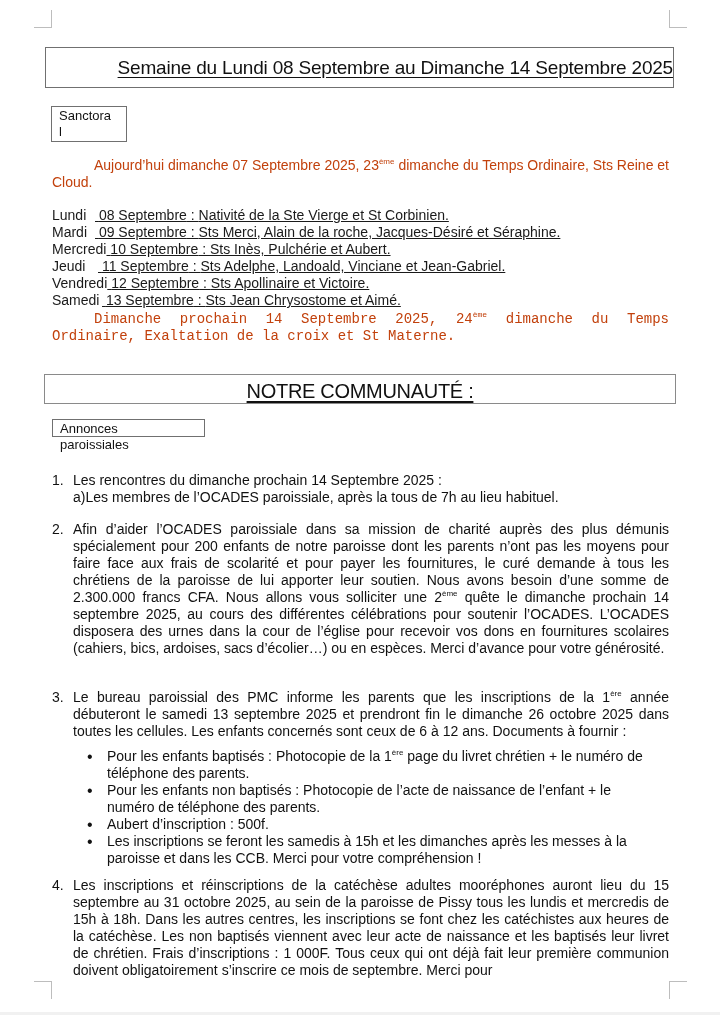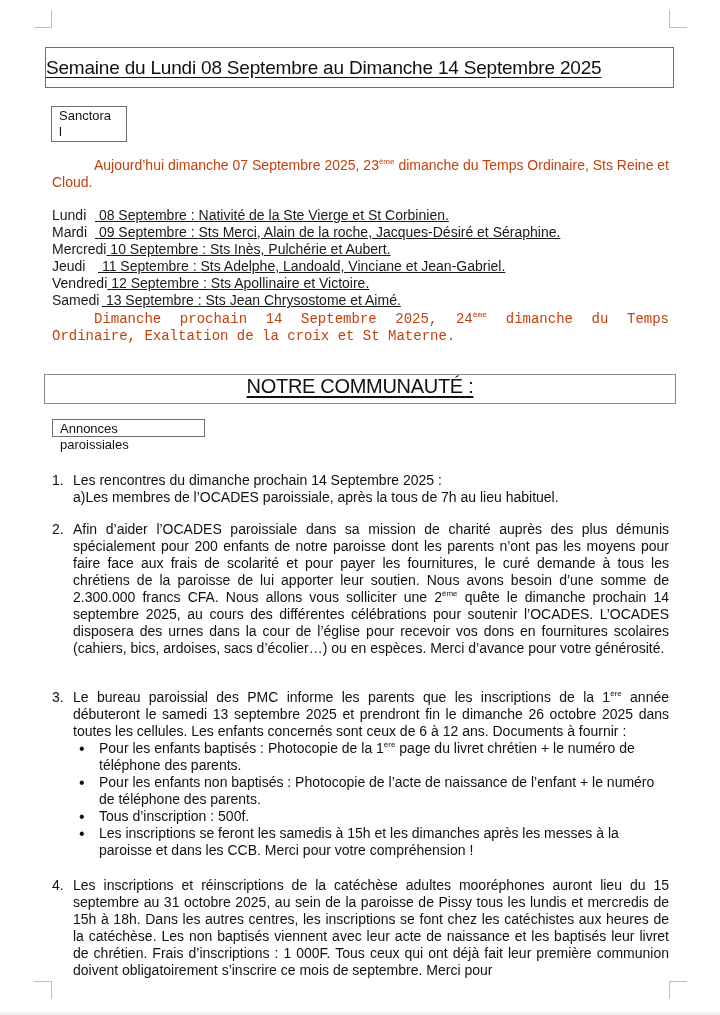--- a/index.html
+++ b/index.html
@@ -16,21 +16,21 @@
   }
   .corner { position: absolute; width: 17px; height: 17px; }
   .corner.tl { left: 34px; top: 10px; border-right: 1px solid #bdbdbd; border-bottom: 1px solid #bdbdbd; }
   .corner.tr { left: 669px; top: 10px; border-left: 1px solid #bdbdbd; border-bottom: 1px solid #bdbdbd; }
   .corner.bl { left: 34px; top: 981px; border-right: 1px solid #bdbdbd; border-top: 1px solid #bdbdbd; }
   .corner.br { left: 669px; top: 981px; border-left: 1px solid #bdbdbd; border-top: 1px solid #bdbdbd; }
 
   .title-box {
     position: absolute; left: 45px; top: 47px; width: 629px; height: 41px;
     border: 1px solid #707070; box-sizing: border-box;
-    display: flex; align-items: center; justify-content: flex-start;
+    display: flex; align-items: center; justify-content: flex-end;
   }
   .title-text {
     font-size: 19px; text-decoration: underline; text-underline-offset: 3px;
     letter-spacing: -0.2px; color: #111;
   }
   .tag-box {
     position: absolute; border: 1px solid #707070; box-sizing: border-box;
     font-size: 13px; line-height: 16px; padding: 1px 0 0 7px; color: #111;
   }
   .tag-sanctoral { left: 51px; top: 106px; width: 76px; height: 36px; }
@@ -43,28 +43,28 @@
   .indent { text-indent: 42px; }
   sup { font-size: 8px; line-height: 0; vertical-align: 6px; }
 
   .saints { position: absolute; left: 52px; top: 207px; font-size: 14px; line-height: 17px; }
   .saint-row { white-space: nowrap; text-decoration: underline; }
   .saint-row .day { display: inline-block; }
 
   .section-box {
     position: absolute; left: 44px; top: 374px; width: 632px; height: 30px;
     border: 1px solid #8a8a8a; box-sizing: border-box;
-    display: flex; align-items: flex-start; justify-content: center;
+    display: flex; align-items: flex-end; justify-content: center;
   }
   .section-title { font-size: 20px; text-decoration: underline; text-underline-offset: 3px; color: #111; letter-spacing: -0.3px;}
 
   .item { position: absolute; left: 52px; width: 617px; font-size: 14px; line-height: 17px; color: #111; }
   .item .num { position: absolute; left: 0; top: 0; }
   .item .body { margin-left: 21px; text-align: justify; }
-  ul.bullets { list-style: none; margin: 0; padding: 0; }
+  ul.bullets { list-style: none; margin: 8px; padding: 0; }
   ul.bullets li { position: relative; padding-left: 26px; text-align: left; }
   ul.bullets li::before { content: "\2022"; position: absolute; left: 6px; top: 0; font-size: 16px; }
 </style>
 </head>
 <body>
 
 <div class="page">
   <div class="corner tl"></div>
   <div class="corner tr"></div>
   <div class="corner bl"></div>
@@ -114,21 +114,21 @@
     <div class="body"><span>Afin d’aider l’OCADES paroissiale dans sa mission de charité auprès des plus démunis spécialement pour 200 enfants de notre paroisse dont les parents n’ont pas les moyens pour faire face aux frais de scolarité et pour payer les fournitures, le curé demande à tous les chrétiens de la paroisse de lui apporter leur soutien. Nous avons besoin d’une somme de 2.300.000 francs CFA. Nous allons vous solliciter une 2</span><sup>ème</sup><span> quête le dimanche prochain 14 septembre 2025, au cours des différentes célébrations pour soutenir l’OCADES. L’OCADES disposera des urnes dans la cour de l’église pour recevoir vos dons en fournitures scolaires (cahiers, bics, ardoises, sacs d’écolier…) ou en espèces. Merci d’avance pour votre générosité.</span></div>
   </div>
 
   <div class="item" style="top:689px;">
     <span class="num">3.</span>
     <div class="body">
       <div><span>Le bureau paroissial des PMC informe les parents que les inscriptions de la 1</span><sup>ère</sup><span> année débuteront le samedi 13 septembre 2025 et prendront fin le dimanche 26 octobre 2025 dans toutes les cellules. Les enfants concernés sont ceux de 6 à 12 ans. Documents à fournir :</span></div>
       <ul class="bullets">
         <li><span>Pour les enfants baptisés : Photocopie de la 1</span><sup>ère</sup><span> page du livret chrétien + le numéro de téléphone des parents.</span></li>
         <li><span>Pour les enfants non baptisés : Photocopie de l’acte de naissance de l’enfant + le numéro de téléphone des parents.</span></li>
-        <li><span>Tous d’inscription : 500f.</span></li>
+        <li><span>Aubert d’inscription : 500f.</span></li>
         <li><span>Les inscriptions se feront les samedis à 15h et les dimanches après les messes à la paroisse et dans les CCB. Merci pour votre compréhension !</span></li>
       </ul>
     </div>
   </div>
 
   <div class="item" style="top:877px;">
     <span class="num">4.</span>
     <div class="body">Les inscriptions et réinscriptions de la catéchèse adultes mooréphones auront lieu du 15 septembre au 31 octobre 2025, au sein de la paroisse de Pissy tous les lundis et mercredis de 15h à 18h. Dans les autres centres, les inscriptions se font chez les catéchistes aux heures de la catéchèse. Les non baptisés viennent avec leur acte de naissance et les baptisés leur livret de chrétien. Frais d’inscriptions : 1 000F. Tous ceux qui ont déjà fait leur première communion doivent obligatoirement s’inscrire ce mois de septembre. Merci pour</div>
   </div>
 </div>

